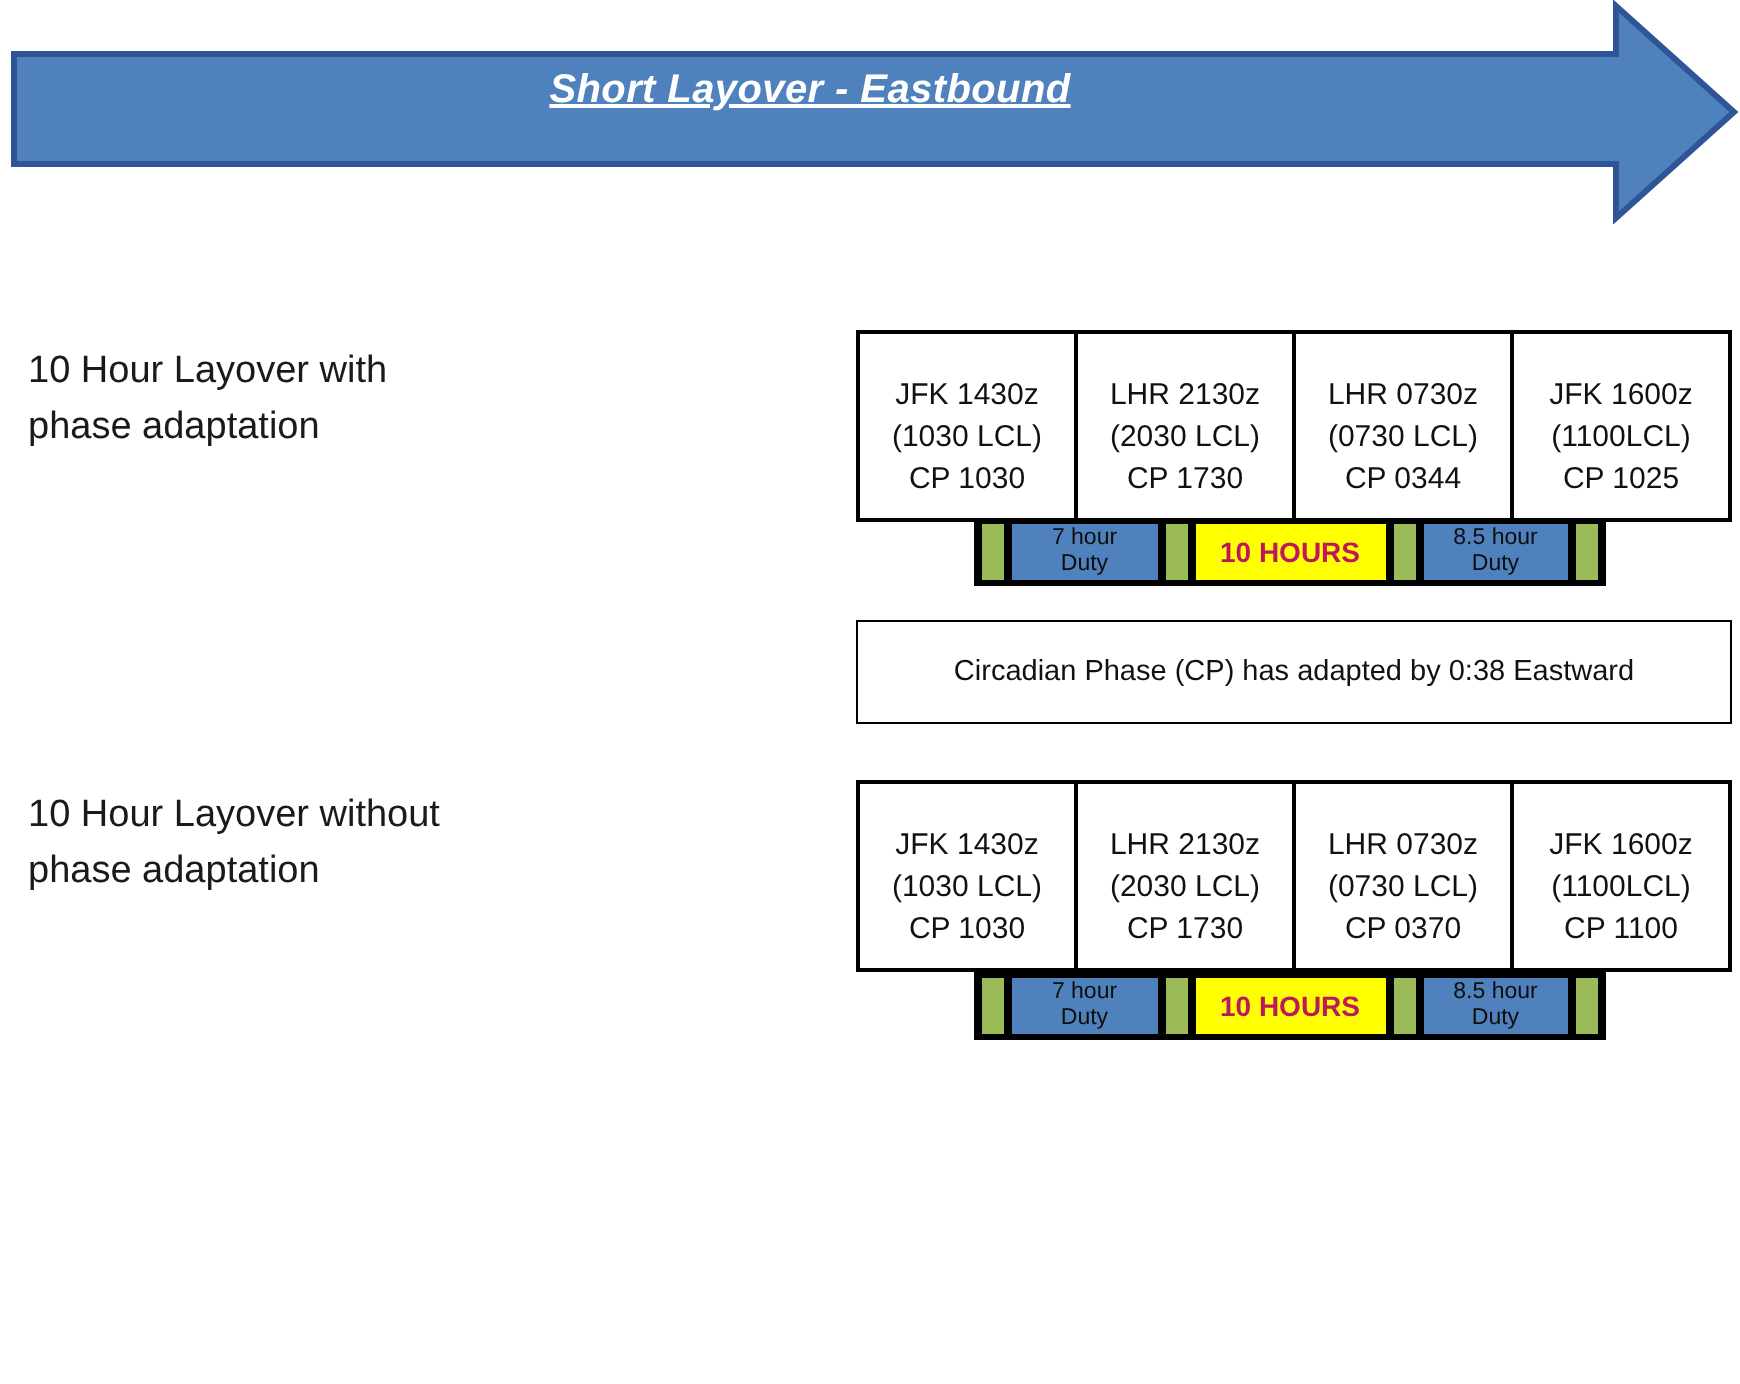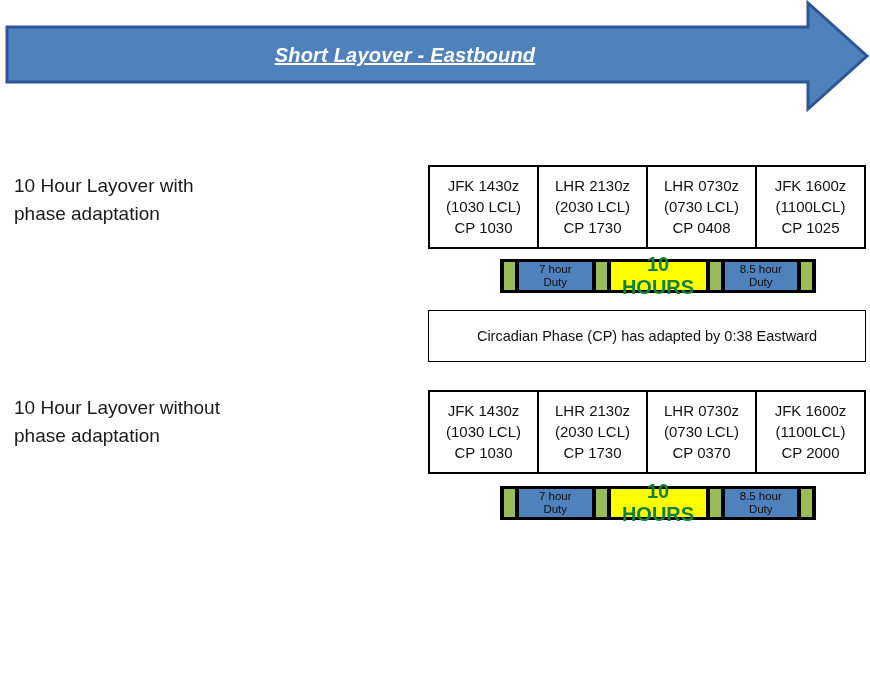--- a/index.html
+++ b/index.html
@@ -21,21 +21,21 @@
     position: absolute;
     left: 5px;
     top: 0px;
     width: 865px;
     height: 112px;
   }
   .banner svg { display: block; }
   .banner-title {
     position: absolute;
     left: 0;
-    top: 44px;
+    top: 34px;
     width: 800px;
     text-align: center;
     font-size: 20px;
     font-weight: bold;
     font-style: italic;
     text-decoration: underline;
     color: #ffffff;
     letter-spacing: 0.2px;
     white-space: nowrap;
   }
@@ -62,33 +62,33 @@
     box-sizing: border-box;
     display: flex;
     background: #ffffff;
   }
   .flight-table.first  { top: 165px; }
   .flight-table.second { top: 390px; }
   .flight-cell {
     flex: 1 1 0;
     box-sizing: border-box;
     border-right: 2px solid #000000;
-    padding: 8px 2px 9px 2px;
+    padding: 20px 2px 9px 2px;
     text-align: center;
     font-size: 15px;
     line-height: 21px;
     color: #111111;
   }
   .flight-cell:last-child { border-right: none; }
   .flight-cell .ln { display: block; white-space: nowrap; }
 
   
   .duty-bar {
     position: absolute;
-    left: 500px;
+    left: 487px;
     width: 316px;
     height: 34px;
     box-sizing: border-box;
     border: 3px solid #000000;
     background: #000000;
     display: flex;
     align-items: stretch;
   }
   .duty-bar.first  { top: 259px; }
   .duty-bar.second { top: 486px; }
@@ -118,23 +118,23 @@
     font-size: 11.5px;
     line-height: 13px;
     color: #0d0d0d;
     border-left: 1px solid #000000;
     border-right: 1px solid #000000;
   }
   .seg-layover {
     background: #FFFF00;
     flex: 0 0 97px;
     width: 97px;
-    font-size: 20px;
+    font-size: 14px;
     font-weight: bold;
-    color: #15803d;
+    color: #be185d;
     border-left: 1px solid #000000;
     border-right: 1px solid #000000;
   }
   .seg-duty .lbl { display: block; }
 
   
   .note-box {
     position: absolute;
     left: 428px;
     top: 310px;
@@ -176,21 +176,21 @@
     <span class="ln">CP 1030</span>
   </div>
   <div class="flight-cell">
     <span class="ln">LHR 2130z</span>
     <span class="ln">(2030 LCL)</span>
     <span class="ln">CP 1730</span>
   </div>
   <div class="flight-cell">
     <span class="ln">LHR 0730z</span>
     <span class="ln">(0730 LCL)</span>
-    <span class="ln">CP 0408</span>
+    <span class="ln">CP 0344</span>
   </div>
   <div class="flight-cell">
     <span class="ln">JFK 1600z</span>
     <span class="ln">(1100LCL)</span>
     <span class="ln">CP 1025</span>
   </div>
 </div>
 
 <div class="duty-bar first">
   <div class="seg seg-green"></div>
@@ -239,21 +239,21 @@
     <span class="ln">CP 1730</span>
   </div>
   <div class="flight-cell">
     <span class="ln">LHR 0730z</span>
     <span class="ln">(0730 LCL)</span>
     <span class="ln">CP 0370</span>
   </div>
   <div class="flight-cell">
     <span class="ln">JFK 1600z</span>
     <span class="ln">(1100LCL)</span>
-    <span class="ln">CP 2000</span>
+    <span class="ln">CP 1100</span>
   </div>
 </div>
 
 <div class="duty-bar second">
   <div class="seg seg-green"></div>
   <div class="seg seg-gap"></div>
   <div class="seg seg-duty">
     <span>
       <span class="lbl">7 hour</span>
       <span class="lbl">Duty</span>

